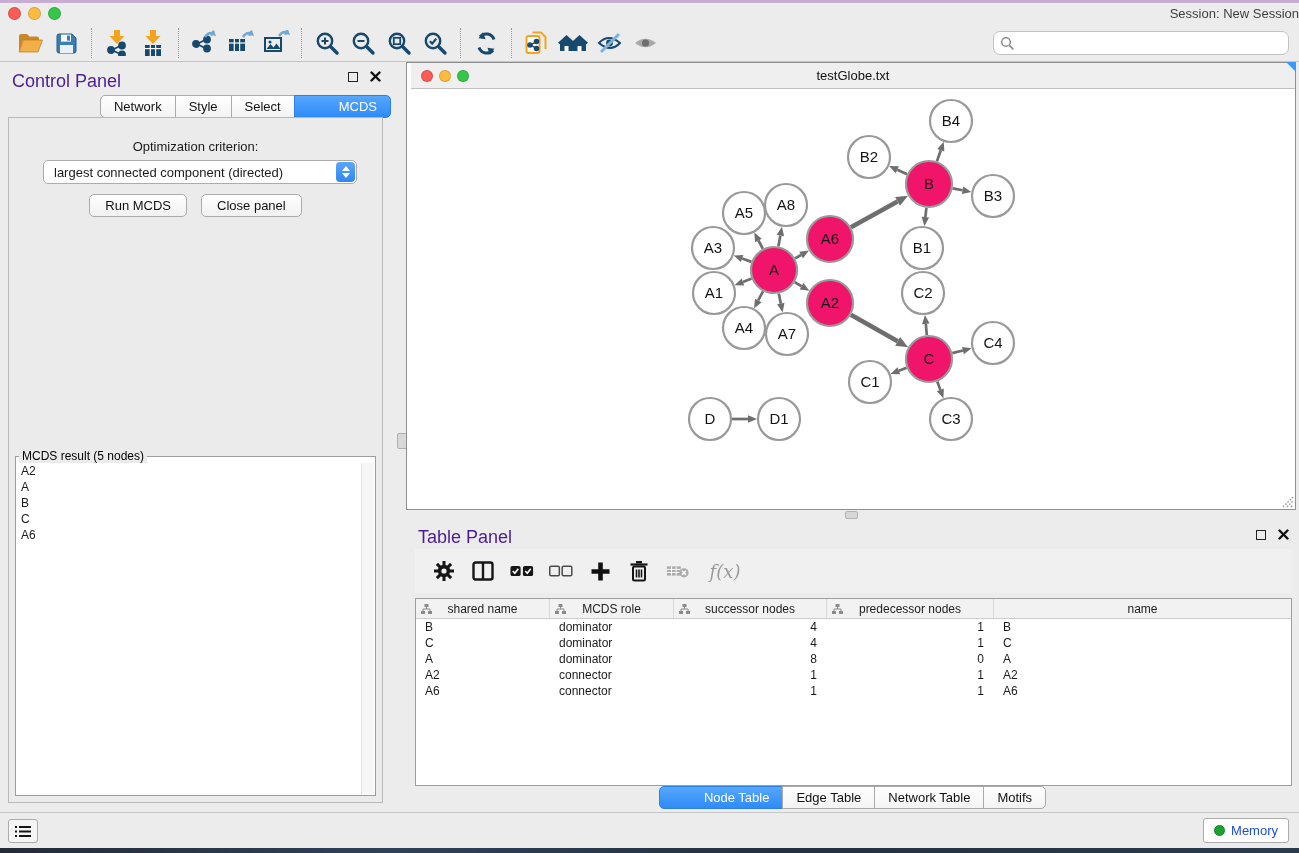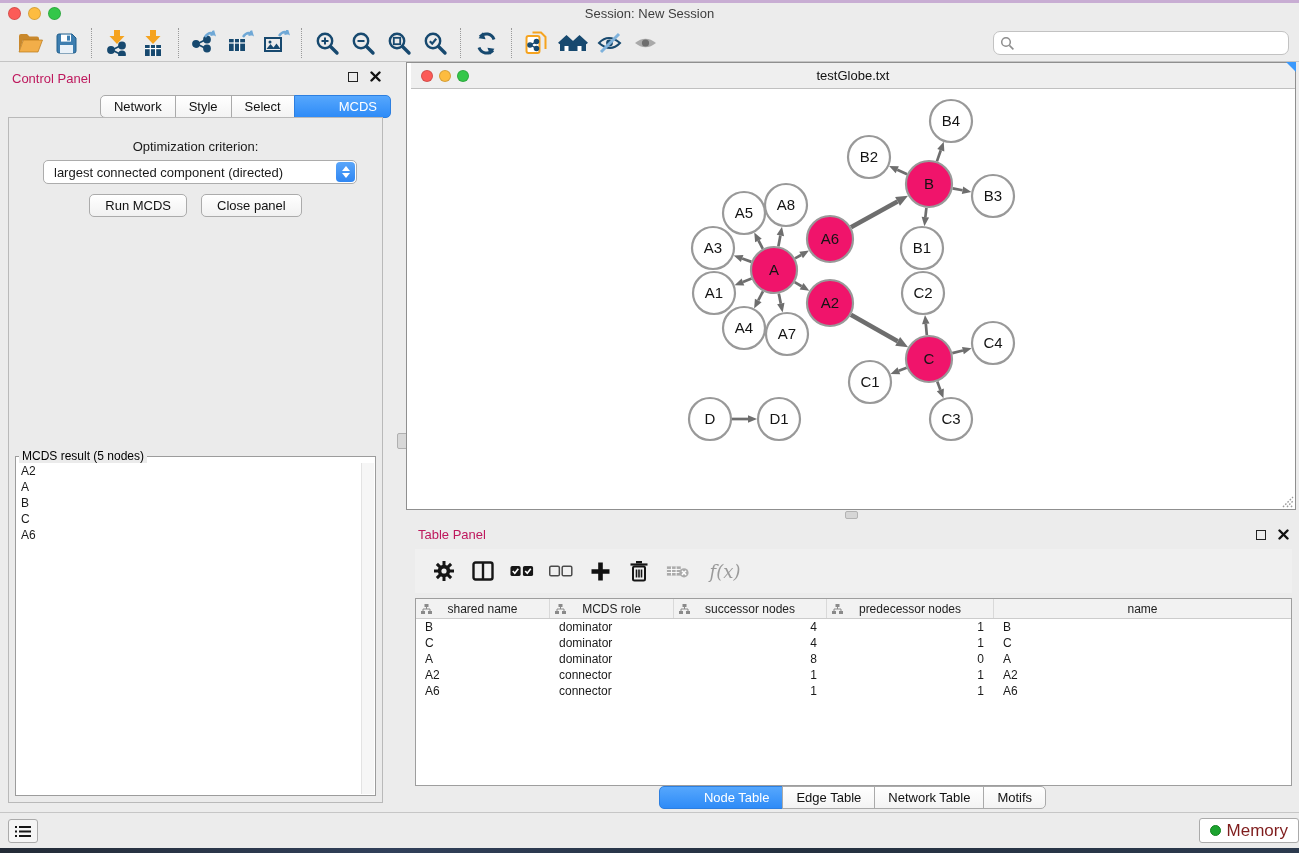--- a/index.html
+++ b/index.html
@@ -7,39 +7,39 @@
   body { position:relative; background:#ECECEC; font-family:"Liberation Sans", sans-serif; color:#1a1a1a; }
 
   
   .deco-top { position:absolute; left:0; top:0; width:100%; height:3px; background:#c8add3; }
   .deco-bottom { position:absolute; left:0; bottom:0; width:100%; height:5px;
                  background:linear-gradient(90deg,#232b36,#31405a 30%,#24303f 60%,#2c3a4e); }
 
   
   .titlebar { position:absolute; left:0; top:3px; width:100%; height:22px; }
   .titlebar .title { position:absolute; left:0; right:0; top:0; height:22px; line-height:22px;
-                     text-align:center; font-size:13px; color:#3e3e3e; }
+                     text-align:right; font-size:13px; color:#3e3e3e; }
   .lights { position:absolute; left:8px; top:4px; display:flex; gap:7px; }
   .light { width:13px; height:13px; border-radius:50%; border:1px solid rgba(0,0,0,.15); }
   .lights-sm .light { width:12px; height:12px; }
 
   
   .toolbar { position:absolute; left:0; top:25px; width:100%; height:37px;
              border-bottom:1px solid #c4c4c4; display:flex; align-items:center; padding:0 10px 0 12px; }
   .tbtn { width:36px; height:30px; display:flex; align-items:center; justify-content:center; flex:0 0 auto; }
   .tsep { width:0; height:30px; border-left:1px dotted #9a9a9a; margin:0 7px; flex:0 0 auto; }
   .spacer { flex:1 1 auto; }
   .searchbox { position:relative; width:296px; height:24px; background:#fff; border:1px solid #c2c2c2;
                border-radius:7px; display:flex; align-items:center; padding-left:24px; }
   .searchbox svg { position:absolute; left:6px; top:4px; }
   .searchbox input { border:none; outline:none; width:255px; font-size:13px; background:transparent;
                      font-family:"Liberation Sans", sans-serif; }
 
   
-  .panel-title { font-size:13px; color:#be185d; }
+  .panel-title { font-size:18px; color:#4c1d95; }
   .float-ic { display:inline-block; width:10px; height:10px; border:1.6px solid #222; }
   .panel-ctl { position:absolute; top:9px; display:flex; gap:12px; align-items:center; }
 
   
   .control-panel { position:absolute; left:0; top:62px; width:391px; height:750px; }
   .control-panel .panel-title { position:absolute; left:12px; top:9px; }
   .cp-tabs { position:absolute; left:0; right:0; top:33px; display:flex; justify-content:flex-end; }
   .seg-tab { font-size:13px; padding:3px 13px; background:linear-gradient(#ffffff,#f3f3f3);
              border:1px solid #aaaaaa; margin-left:-1px; color:#111; cursor:default; }
   .seg-tab:first-child { border-radius:5px 0 0 5px; margin-left:0; }
@@ -106,23 +106,23 @@
   .td.left { text-align:left; padding-left:9px; }
   .td.right { text-align:right; padding-right:10px; }
   .tp-tabs { position:absolute; left:0; right:0; bottom:2px; height:26px; display:flex;
              justify-content:center; align-items:center; }
 
   
   .statusbar { position:absolute; left:0; right:0; bottom:5px; height:36px; background:#ececec;
                border-top:1px solid #c6c6c6; }
   .list-btn { position:absolute; left:8px; top:6px; width:30px; height:24px; background:#f5f5f5;
               border:1px solid #ababab; border-radius:3px; display:flex; align-items:center; justify-content:center; }
-  .memory-btn { position:absolute; right:0; top:5px; height:25px; background:#fff;
+  .memory-btn { position:absolute; right:10px; top:5px; height:25px; background:#fff;
                 border:1px solid #ababab; border-radius:3px; display:flex; align-items:center;
-                gap:6px; padding:0 10px; font-size:17px; color:#7f1d1d; }
+                gap:6px; padding:0 10px; font-size:13px; color:#1d4ed8; }
   .memory-dot { width:11px; height:11px; border-radius:50%; background:#1ca32f; border:1px solid #12831f; }
 </style>
 </head>
 <body>
 
 <div class="deco-top"></div>
 
 <div class="titlebar">
   <div class="lights">
     <span class="light" style="background:#fc5b57"></span>

